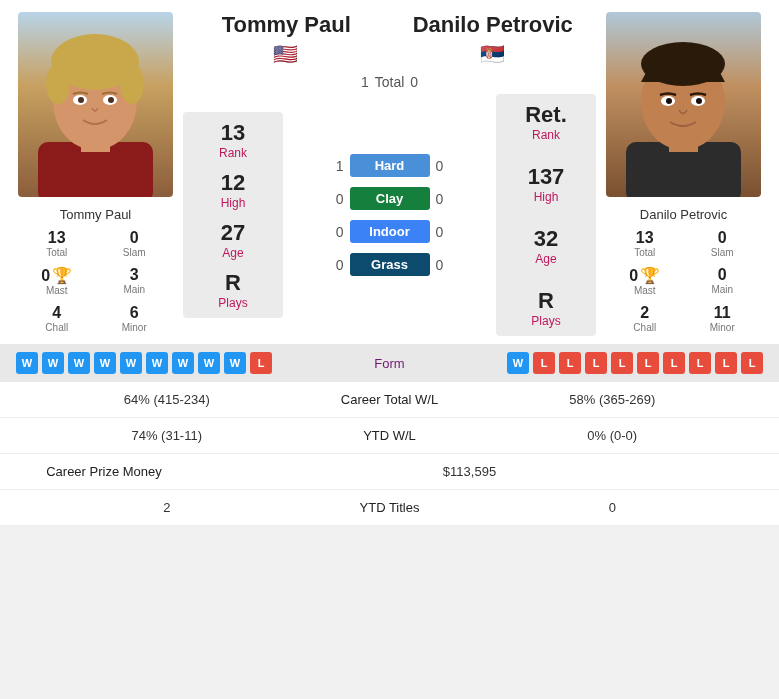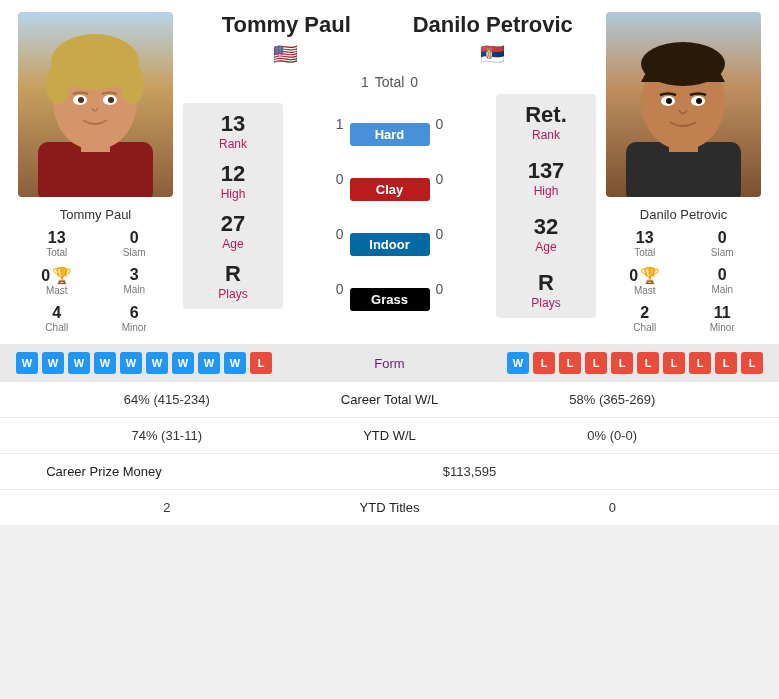--- a/index.html
+++ b/index.html
@@ -57,26 +57,25 @@
     .surface-btn {
       border: none;
       border-radius: 3px;
       color: #fff;
       font-weight: bold;
       font-size: 13px;
       padding: 4px 18px;
       cursor: pointer;
       min-width: 80px;
       text-align: center;
-      margin-top: 22px;
     }
     .surface-hard { background: #4a90d9; }
-    .surface-clay { background: #b91c1c; }
-    .surface-indoor { background: #0369a1; }
-    .surface-grass { background: #000000; }
+    .surface-clay { background: #15803d; }
+    .surface-indoor { background: #3b82f6; }
+    .surface-grass { background: #0c4a6e; }
 
     
     .player-name-header {
       font-size: 22px;
       font-weight: bold;
       color: #222;
       text-align: center;
       margin-bottom: 4px;
     }
     .flag-icon {
@@ -266,21 +265,21 @@
       gap: 10px;
       min-width: 100px;
     }
     .center-right-box {
       background: #ebebeb;
       border-radius: 4px;
       padding: 8px 6px;
       display: flex;
       flex-direction: column;
       align-items: center;
-      gap: 16px;
+      gap: 22px;
       min-width: 100px;
     }
     .compare-buttons-col {
       flex: 1;
       display: flex;
       flex-direction: column;
       align-items: center;
       gap: 10px;
     }
 

